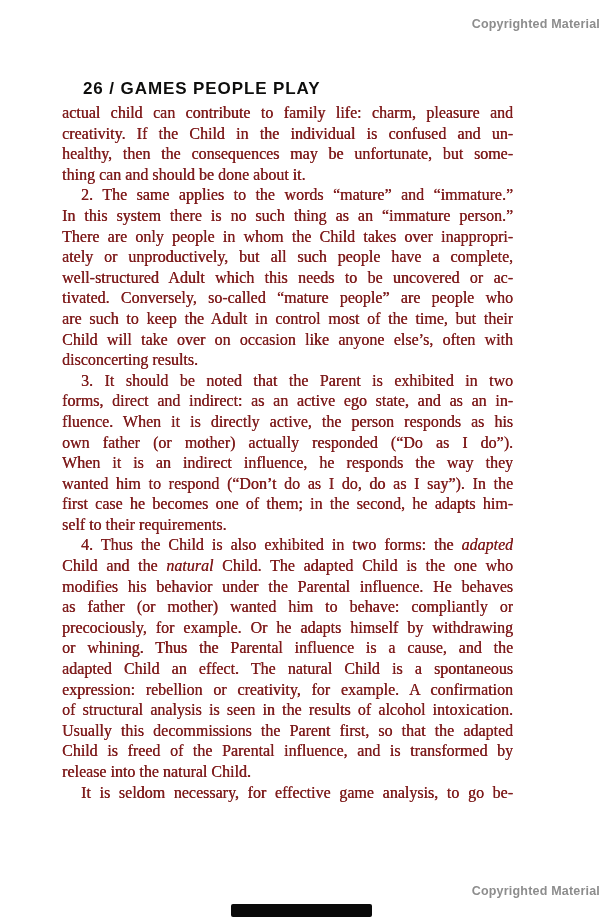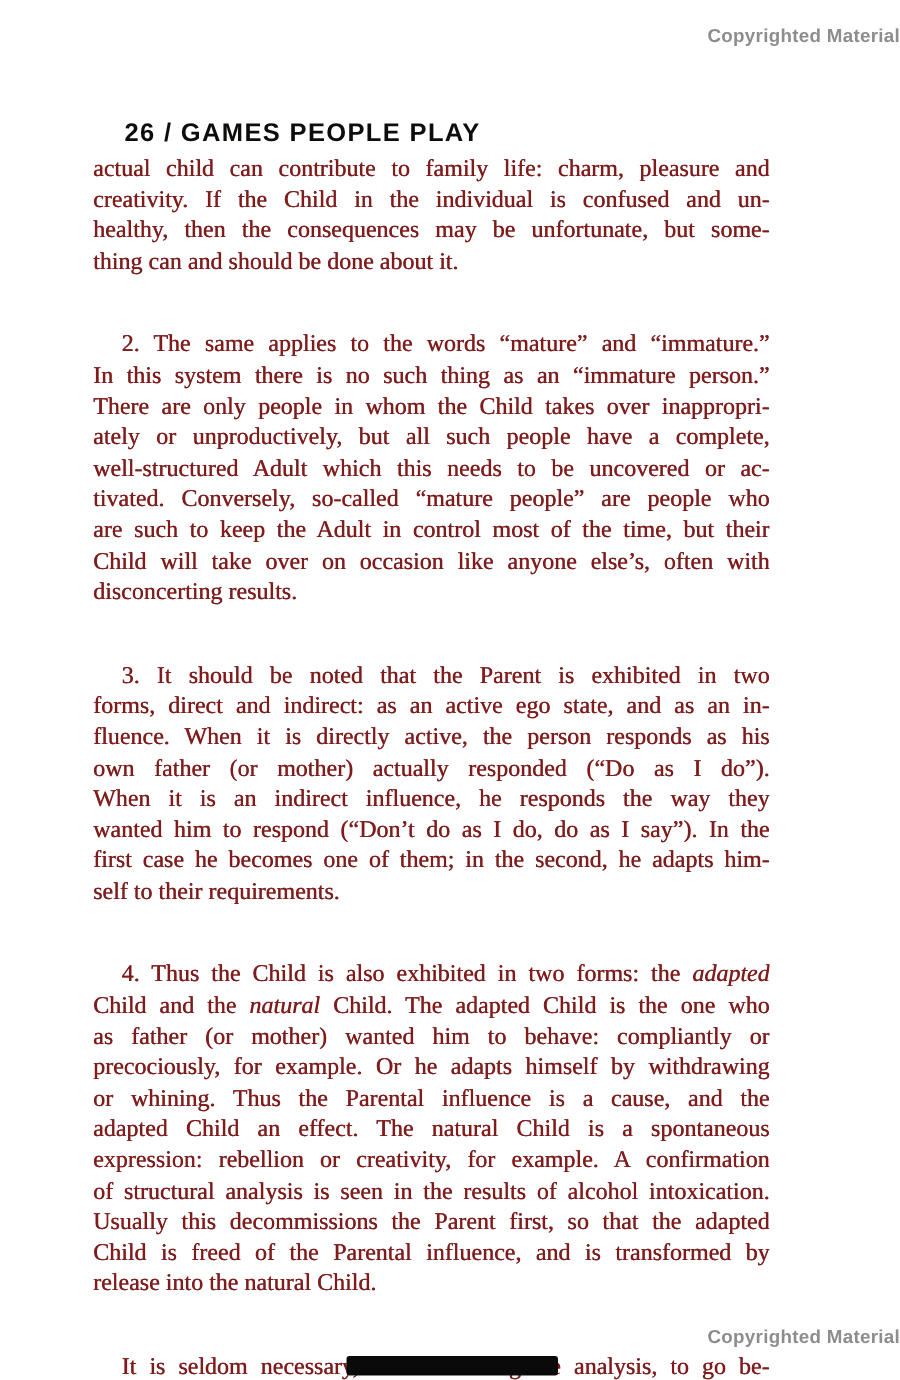--- a/index.html
+++ b/index.html
@@ -40,21 +40,21 @@
     text-shadow:0.3px 0.2px 0 currentColor;
   }
   .para { margin:0; padding:0; }
   .line {
     height:20.6px;
     line-height:20.6px;
     text-align:justify;
     text-align-last:justify;
     overflow:hidden;
   }
-  .line.first-indent { padding-left:19px;margin-top:35px; }
+  .line.first-indent { padding-left:19px; }
   .line.last-left { text-align-last:left; }
   .line em { font-style:italic; }
   .scan-bar {
     position:absolute;
     left:231px; top:904px;
     width:141px; height:13px;
     background:#0a0a0a;
     border-radius:2px;
   }
 </style>
@@ -91,20 +91,21 @@
         <div class="line"><span>fluence. When it is directly active, the person responds as his</span></div>
         <div class="line"><span>own father (or mother) actually responded (“Do as I do”).</span></div>
         <div class="line"><span>When it is an indirect influence, he responds the way they</span></div>
         <div class="line"><span>wanted him to respond (“Don’t do as I do, do as I say”). In the</span></div>
         <div class="line"><span>first case he becomes one of them; in the second, he adapts him-</span></div>
         <div class="line last-left"><span>self to their requirements.</span></div>
       </div>
       <div class="para">
         <div class="line first-indent"><span>4. Thus the Child is also exhibited in two forms: the </span><em>adapted</em></div>
         <div class="line"><span>Child and the </span><em>natural</em><span> Child. The adapted Child is the one who</span></div>
+        <div class="line"><span>modifies his behavior under the Parental influence. He behaves</span></div>
         <div class="line"><span>as father (or mother) wanted him to behave: compliantly or</span></div>
         <div class="line"><span>precociously, for example. Or he adapts himself by withdrawing</span></div>
         <div class="line"><span>or whining. Thus the Parental influence is a cause, and the</span></div>
         <div class="line"><span>adapted Child an effect. The natural Child is a spontaneous</span></div>
         <div class="line"><span>expression: rebellion or creativity, for example. A confirmation</span></div>
         <div class="line"><span>of structural analysis is seen in the results of alcohol intoxication.</span></div>
         <div class="line"><span>Usually this decommissions the Parent first, so that the adapted</span></div>
         <div class="line"><span>Child is freed of the Parental influence, and is transformed by</span></div>
         <div class="line last-left"><span>release into the natural Child.</span></div>
       </div>

